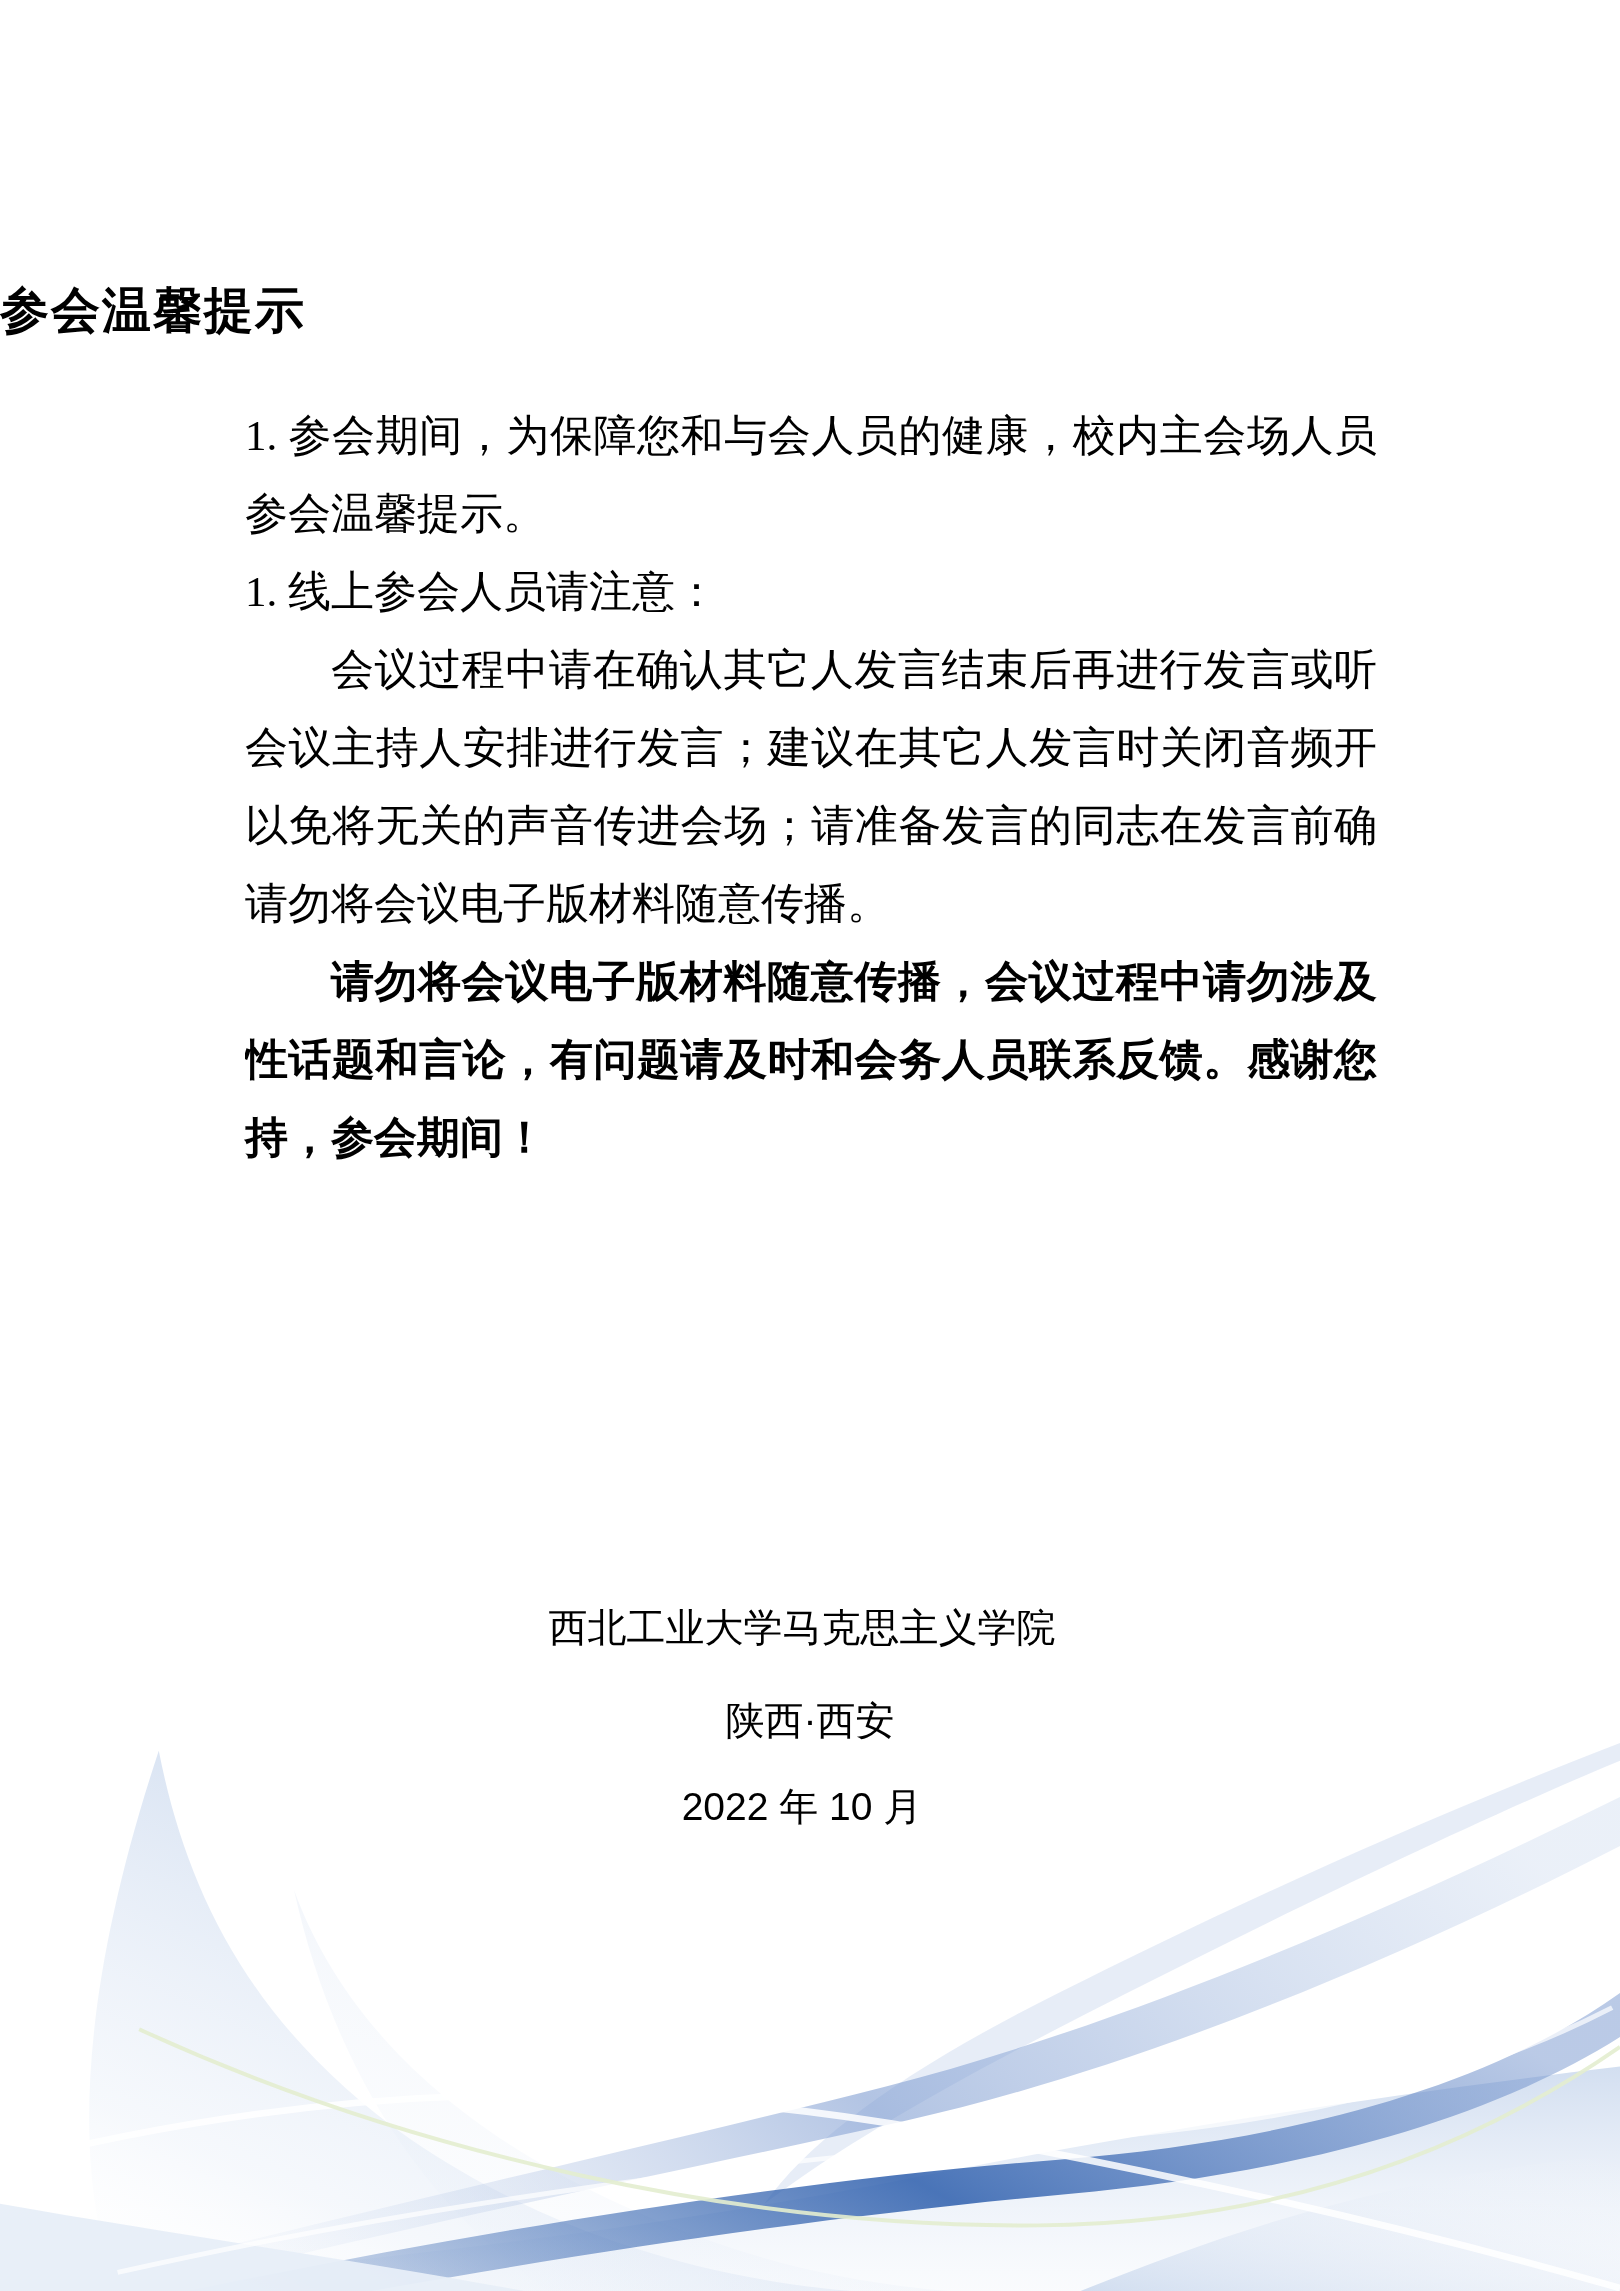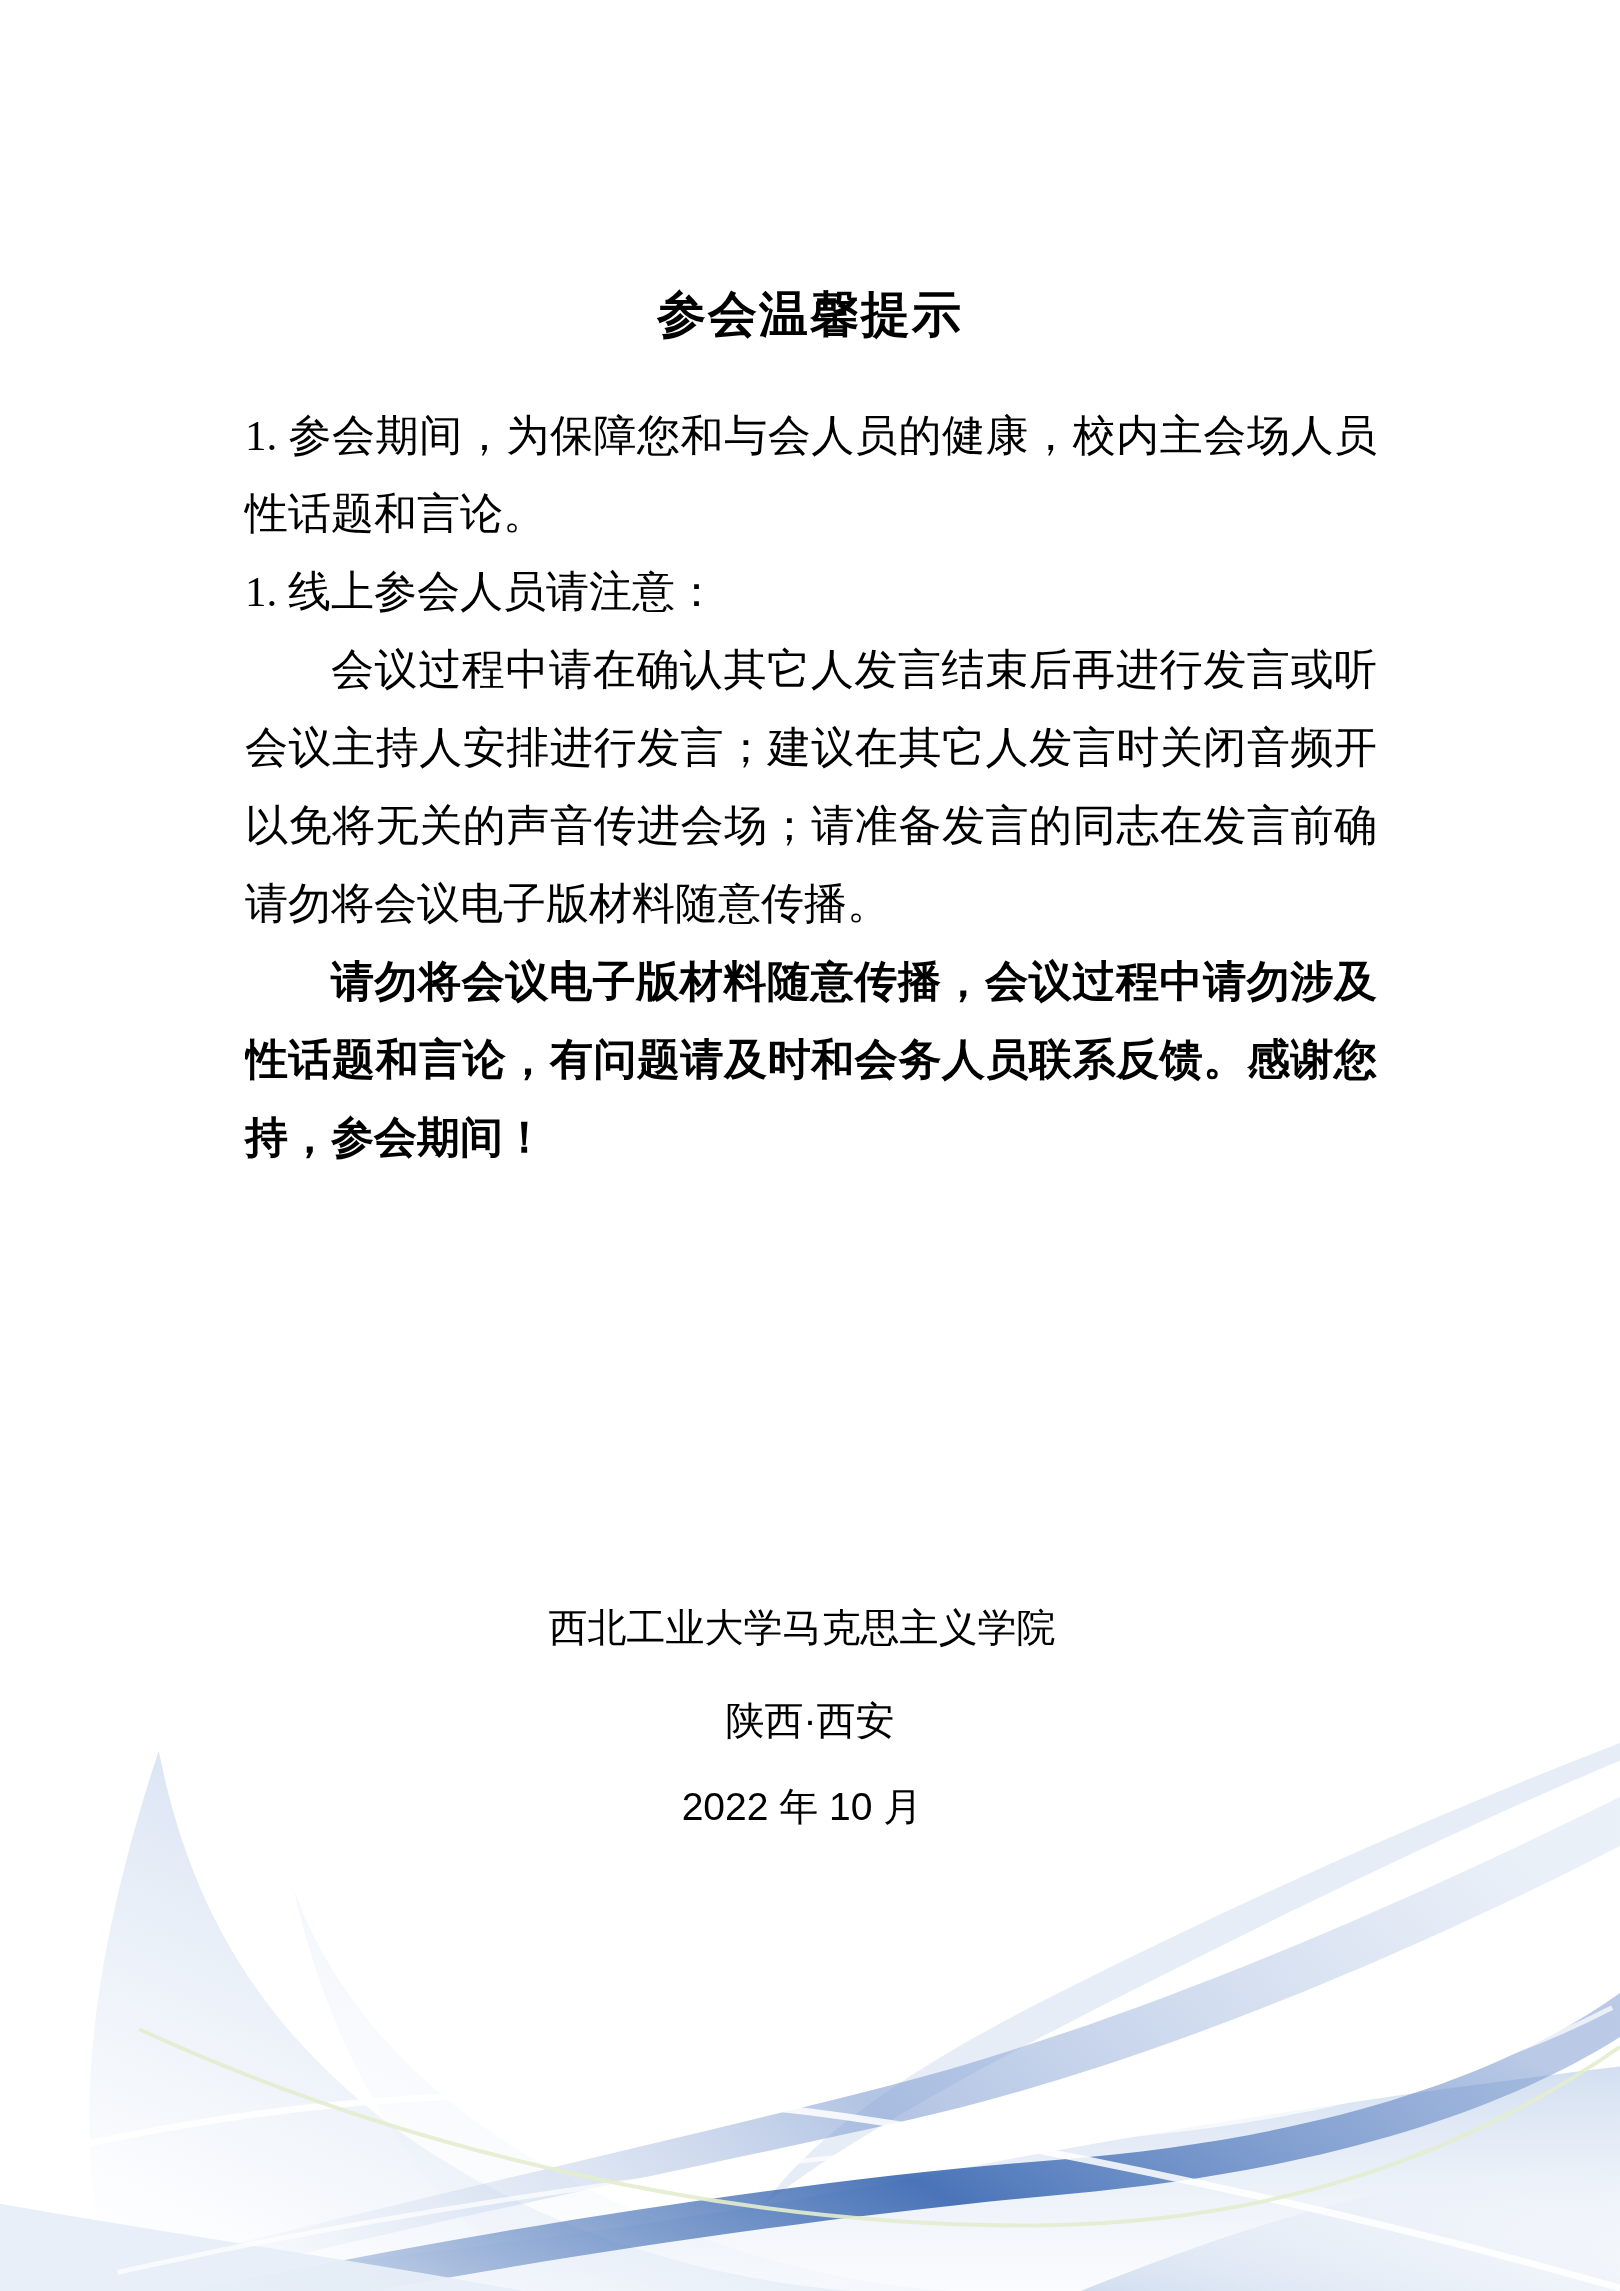--- a/index.html
+++ b/index.html
@@ -16,22 +16,22 @@
   .page{
     position:relative;
     width:1620px;height:2292px;
     background:var(--page-bg);
     overflow:hidden;
     color:var(--ink);
   }
   .title{
     position:absolute;
     top:286px;left:0;width:1620px;
-    text-align:center;
-    font-family:Liberation Sans, sans-serif;
+    text-align:left;
+    font-family:Liberation Mono, monospace;
     font-weight:700;
     font-size:49px;
     line-height:57px;
     letter-spacing:2px;
   }
   .body-block{
     position:absolute;
     top:397px;left:245px;width:1132px;
     font-family:"Liberation Serif","DejaVu Serif",serif;
     font-size:43px;
@@ -75,21 +75,21 @@
 </style>
 </head>
 <body>
 
 <div class="page">
 
   <h1 class="title">参会温馨提示</h1>
 
   <div class="body-block">
       <div class="body-line fill">1. 参会期间，为保障您和与会人员的健康，校内主会场人员请尽</div>
-      <div class="body-line">性话题和言论。</div>
+      <div class="body-line">参会温馨提示。</div>
       <div class="body-line">1. 线上参会人员请注意：</div>
       <div class="body-line indent fill">会议过程中请在确认其它人发言结束后再进行发言或听从</div>
       <div class="body-line fill">会议主持人安排进行发言；建议在其它人发言时关闭音频开关，</div>
       <div class="body-line fill">以免将无关的声音传进会场；请准备发言的同志在发言前确认左</div>
       <div class="body-line">请勿将会议电子版材料随意传播。</div>
       <div class="body-line bold indent fill">请勿将会议电子版材料随意传播，会议过程中请勿涉及敏感</div>
       <div class="body-line bold fill">性话题和言论，有问题请及时和会务人员联系反馈。感谢您的支</div>
       <div class="body-line bold">持，参会期间！</div>
     </div>
 

